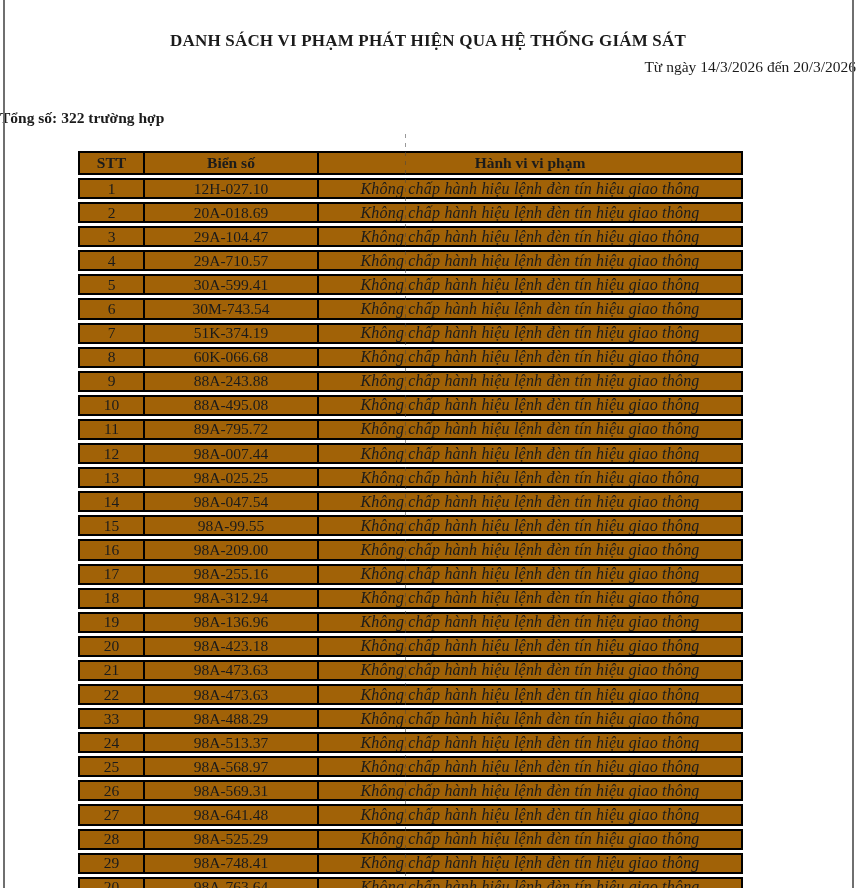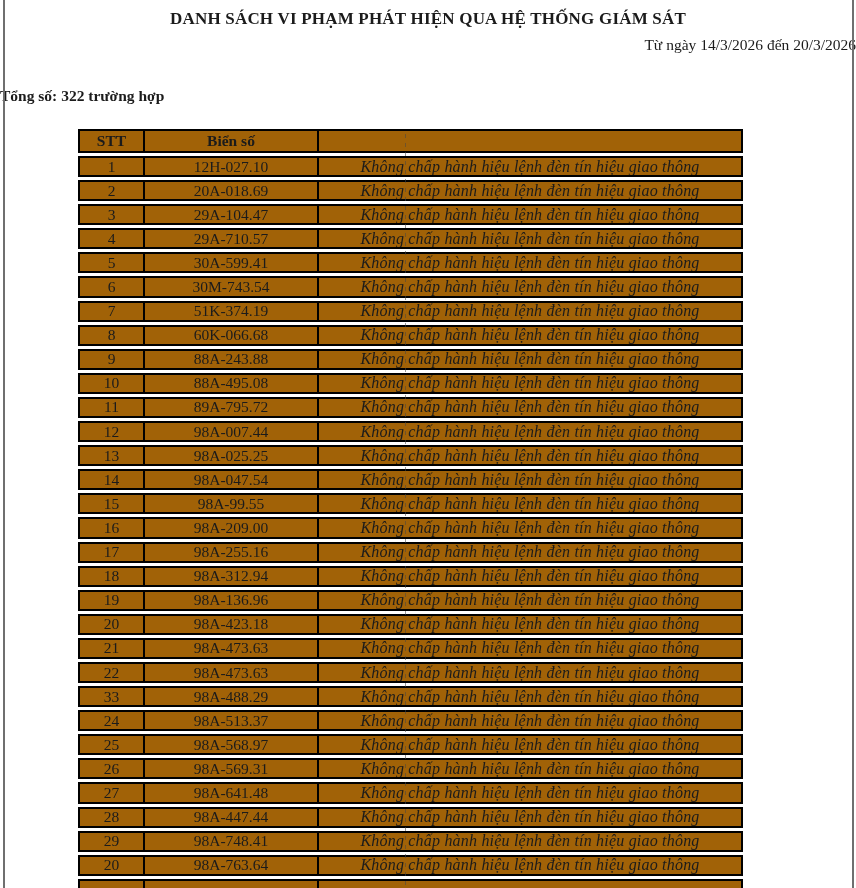--- a/index.html
+++ b/index.html
@@ -39,21 +39,21 @@
     background: repeating-linear-gradient(
       to bottom,
       rgba(70,70,70,0.55) 0px 4px,
       rgba(0,0,0,0) 4px 9px
     );
     pointer-events: none;
   }
 
   .title {
     margin: 0;
-    padding-top: 8px;
+    padding-top: 30px;
     text-align: center;
     font-size: 17px;
     line-height: 22px;
     font-weight: bold;
     letter-spacing: 0.2px;
   }
   .subtitle {
     margin-top: 4px;
     text-align: right;
     font-size: 15.5px;
@@ -128,20 +128,21 @@
   <div class="fold-line"></div>
 
   <h1 class="title">DANH SÁCH VI PHẠM PHÁT HIỆN QUA HỆ THỐNG GIÁM SÁT</h1>
   <div class="subtitle">Từ ngày 14/3/2026 đến 20/3/2026</div>
   <div class="total">Tổng số: 322 trường hợp</div>
 
   <div class="vtable">
     <div class="trow thead">
       <div class="c c1">STT</div>
       <div class="c c2">Biển số</div>
+      <div class="c c3">Hành vi vi phạm</div>
     </div>
 
     <div id="rows-mount">
   <div class="trow">
     <div class="c c1">1</div>
     <div class="c c2">12H-027.10</div>
     <div class="c c3 viol">Không chấp hành hiệu lệnh đèn tín hiệu giao thông</div>
   </div>
 
   <div class="trow">
@@ -295,21 +296,21 @@
   </div>
 
   <div class="trow">
     <div class="c c1">27</div>
     <div class="c c2">98A-641.48</div>
     <div class="c c3 viol">Không chấp hành hiệu lệnh đèn tín hiệu giao thông</div>
   </div>
 
   <div class="trow">
     <div class="c c1">28</div>
-    <div class="c c2">98A-447.44</div>
+    <div class="c c2">98A-525.29</div>
     <div class="c c3 viol">Không chấp hành hiệu lệnh đèn tín hiệu giao thông</div>
   </div>
 
   <div class="trow">
     <div class="c c1">29</div>
     <div class="c c2">98A-748.41</div>
     <div class="c c3 viol">Không chấp hành hiệu lệnh đèn tín hiệu giao thông</div>
   </div>
 
   <div class="trow">

